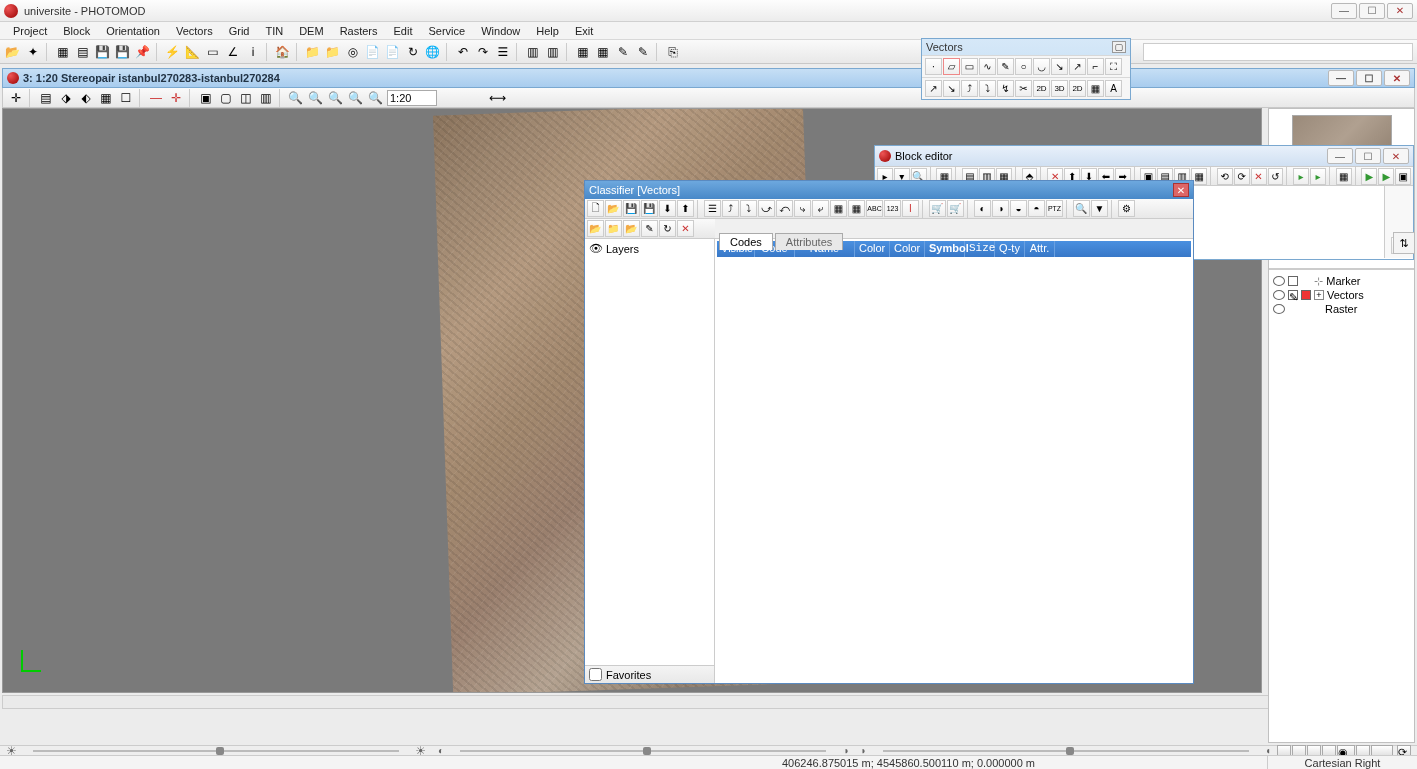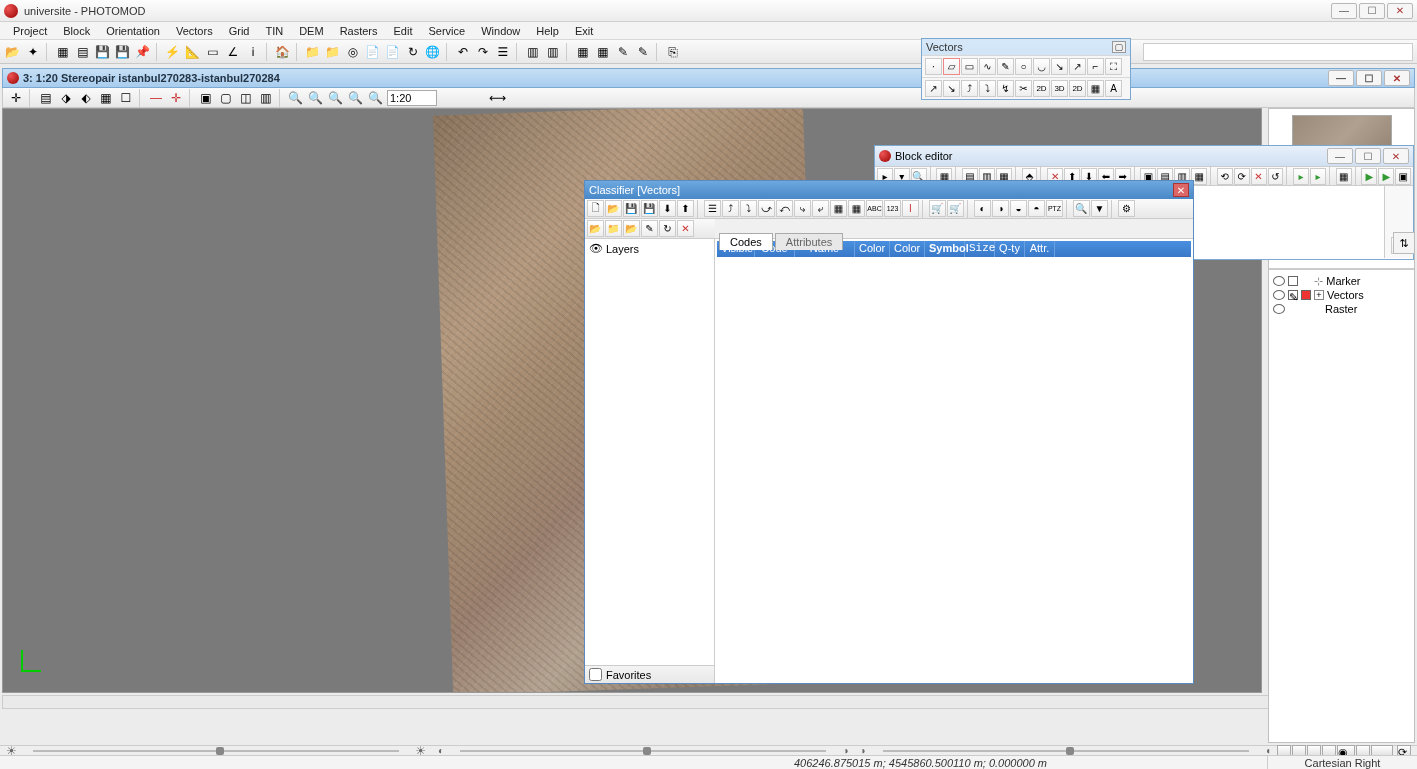--- a/index.html
+++ b/index.html
@@ -83,21 +83,21 @@
 .cl-grid { flex: 1; background: #fff; overflow: hidden; padding:2px;}
 .cl-grid-header { display: flex; background: linear-gradient(#4a90e0,#3878c8); color: #fff; height: 16px; font-size: 10px; }
 .cl-grid-header div { border-right: 1px solid #6aa0e0; padding: 1px 4px; text-align: center; }
 
 
 .statusbar { position: absolute; left: 0; right: 0; bottom: 0; height: 24px; display:flex; flex-direction:column;}
 .status-sliders { height: 10px; background: #eee; display: flex; align-items: center; border-top:1px solid #ccc;}
 .status-sliders .slider { flex: 1; height: 2px; background: #bbb; margin: 0 10px; position: relative; }
 .status-sliders .thumb-s { width: 8px; height: 8px; background: #888; position: absolute; top: -3px; left: 50%; border-radius: 2px; }
 .status-info { height: 14px; background: #f4f4f4; display: flex; align-items: center; font-size: 10px; color: #333; border-top:1px solid #ccc;}
-.status-info .coords { margin-left: auto; margin-right: 20px; font-style: italic; }
+.status-info .coords { margin-left: auto; margin-right: 32px; }
 .status-info .cart { width: 150px; text-align: center; border-left: 1px solid #ccc; height:100%; display:flex; align-items:center; justify-content:center;}
 .status-btn-group { display:flex; gap:1px; margin-right:4px;}
 .status-btn { width:14px; height:12px; border:1px solid #aaa; background:linear-gradient(#fff,#e0e0e0);}
 
 .zoom-input { width: 50px; height: 16px; border: 1px solid #aaa; font-size: 11px; padding: 0 2px; background: #fff; }
 .sun-icon { font-size: 12px; color: #666; margin: 0 6px; }
 .moon-icon { font-size: 10px; color: #666; margin: 0 6px; }
 </style>
 </head>
 <body>

